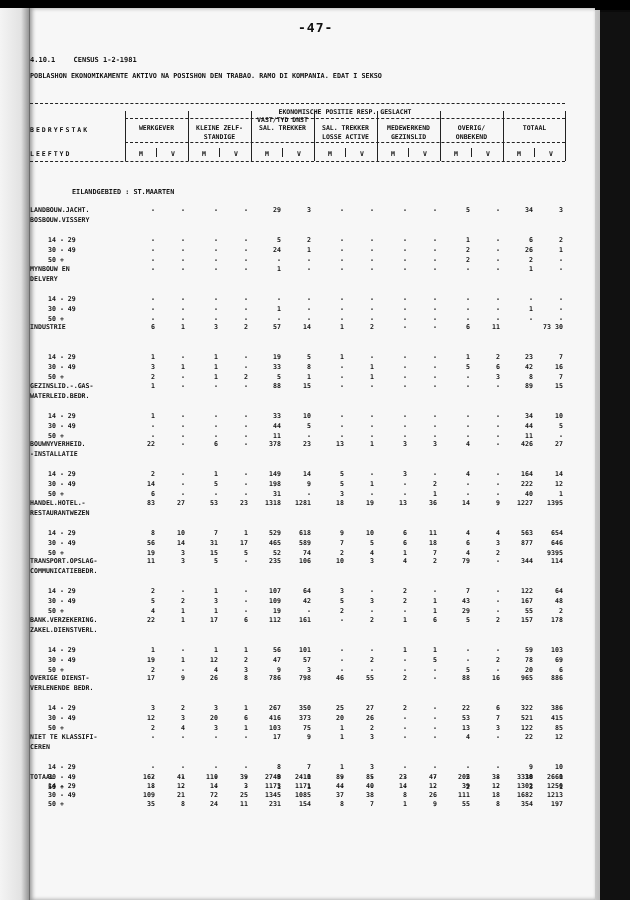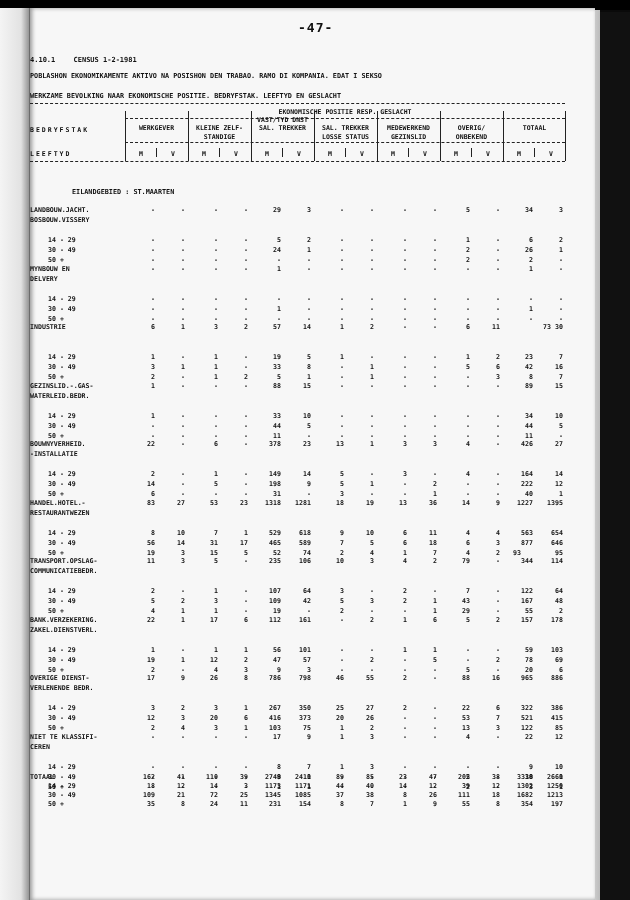--- a/index.html
+++ b/index.html
@@ -53,21 +53,20 @@
 
 <div class="page" id="page">
   <div class="pagenum">-47-</div>
 
   <div class="tabid">
     <span>4.10.1</span>
     <span class="census">CENSUS 1-2-1981</span>
   </div>
 
   <div class="title-line" style="top:64px">POBLASHON EKONOMIKAMENTE AKTIVO NA POSISHON DEN TRABAO. RAMO DI KOMPANIA. EDAT I SEKSO</div>
-  <div class="title-line" style="top:84px">WERKZAME BEVOLKING NAAR EKONOMISCHE POSITIE. BEDRYFSTAK. LEEFTYD EN GESLACHT</div>
 
   <div class="rule" style="top:95px"></div>
 
   <div id="header">
     <div class="hdr" style="left:95px; width:440px; top:100px">EKONOMISCHE POSITIE RESP. GESLACHT</div>
     <div class="rule" style="top:110px; left:95px; width:440px"></div>
     <div class="hdr" style="left:0; top:118px; text-align:left; letter-spacing:2px">BEDRYFSTAK</div>
     <div class="rule" style="top:134px; left:95px; width:440px"></div>
     <div class="hdr" style="left:0; top:142px; text-align:left; letter-spacing:2px">LEEFTYD</div>
     <div id="colheads">
@@ -84,21 +83,21 @@
         <div class="vbar" style="left:189px; top:140px; height:9px"></div>
         <div class="hdr" style="left:196px; width:20px; top:142px">V</div>
         <div class="vbar" style="left:221px; top:103px; height:50px"></div>
         <div class="hdr" style="left:221px; width:63px; top:116px">SAL. TREKKER</div>
         <div class="hdr" style="left:221px; width:63px; top:108px">VAST/TYD DNST</div>
         <div class="hdr" style="left:227px; width:20px; top:142px">M</div>
         <div class="vbar" style="left:252px; top:140px; height:9px"></div>
         <div class="hdr" style="left:259px; width:20px; top:142px">V</div>
         <div class="vbar" style="left:284px; top:103px; height:50px"></div>
         <div class="hdr" style="left:284px; width:63px; top:116px">SAL. TREKKER</div>
-        <div class="hdr" style="left:284px; width:63px; top:125px">LOSSE STATUS</div>
+        <div class="hdr" style="left:284px; width:63px; top:125px">LOSSE ACTIVE</div>
         <div class="hdr" style="left:290px; width:20px; top:142px">M</div>
         <div class="vbar" style="left:315px; top:140px; height:9px"></div>
         <div class="hdr" style="left:322px; width:20px; top:142px">V</div>
         <div class="vbar" style="left:347px; top:103px; height:50px"></div>
         <div class="hdr" style="left:347px; width:63px; top:116px">MEDEWERKEND</div>
         <div class="hdr" style="left:347px; width:63px; top:125px">GEZINSLID</div>
         <div class="hdr" style="left:353px; width:20px; top:142px">M</div>
         <div class="vbar" style="left:378px; top:140px; height:9px"></div>
         <div class="hdr" style="left:385px; width:20px; top:142px">V</div>
         <div class="vbar" style="left:410px; top:103px; height:50px"></div>
@@ -537,21 +536,21 @@
         <span class="cell" style="left:158px">15</span>
         <span class="cell" style="left:188px">5</span>
         <span class="cell" style="left:221px">52</span>
         <span class="cell" style="left:251px">74</span>
         <span class="cell" style="left:284px">2</span>
         <span class="cell" style="left:314px">4</span>
         <span class="cell" style="left:347px">1</span>
         <span class="cell" style="left:377px">7</span>
         <span class="cell" style="left:410px">4</span>
         <span class="cell" style="left:440px">2</span>
-        <span class="cell" style="left:461px">93</span>
+        <span class="cell" style="left:495px">93</span>
         <span class="cell" style="left:503px">95</span>
       </div>
       <div class="row" style="top:549px; width:540px">
         <span class="label">TRANSPORT.OPSLAG-</span>
         <span class="cell" style="left:95px">11</span>
         <span class="cell" style="left:125px">3</span>
         <span class="cell" style="left:158px">5</span>
         <span class="cell" style="left:188px">-</span>
         <span class="cell" style="left:221px">235</span>
         <span class="cell" style="left:251px">106</span>

